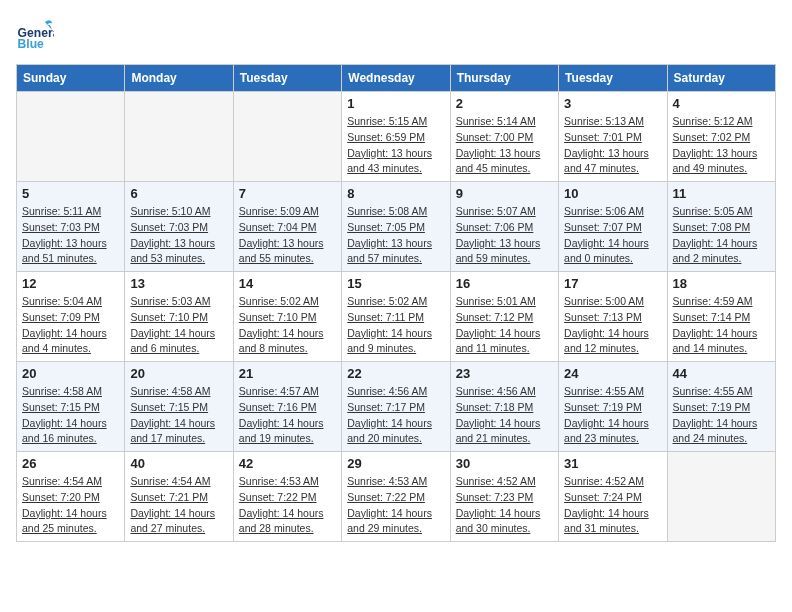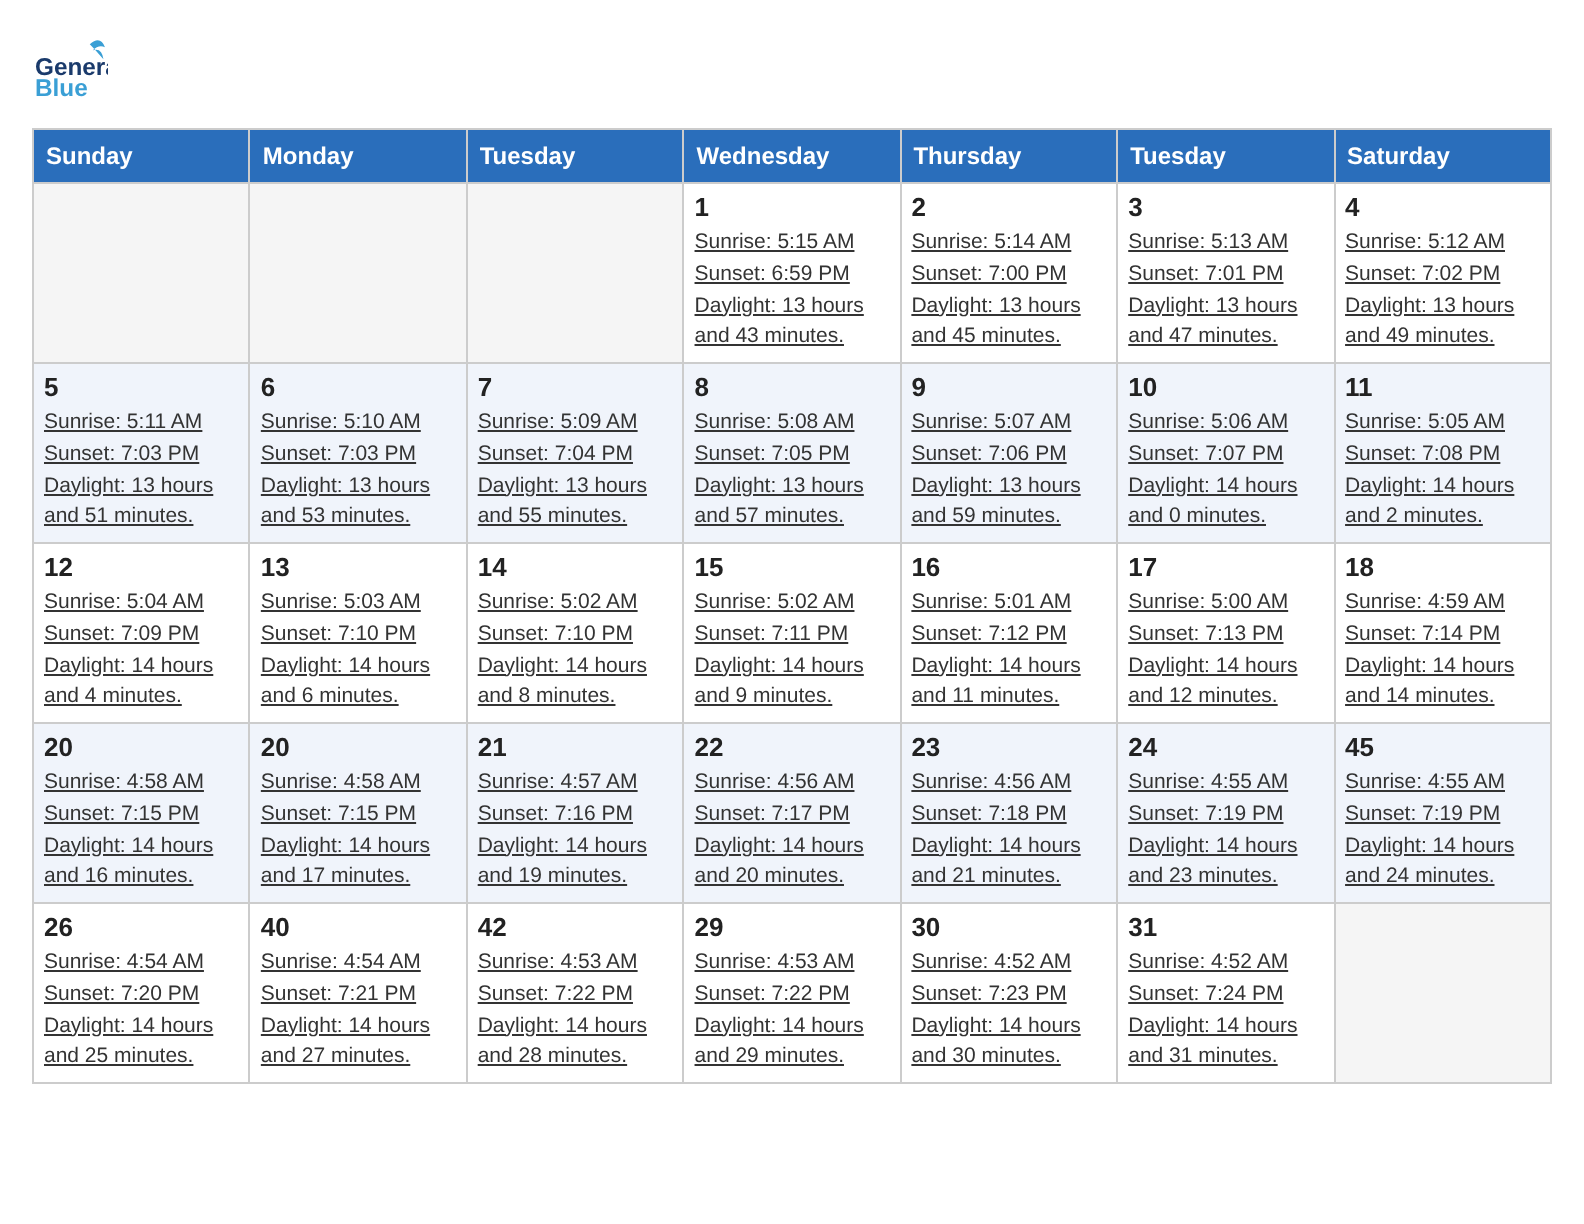--- a/index.html
+++ b/index.html
@@ -209,21 +209,21 @@
         </td>
         <td>
           <span class="day-num">23</span>
           <div class="day-info">Sunrise: 4:56 AM<br>Sunset: 7:18 PM<br>Daylight: 14 hours<br>and 21 minutes.</div>
         </td>
         <td>
           <span class="day-num">24</span>
           <div class="day-info">Sunrise: 4:55 AM<br>Sunset: 7:19 PM<br>Daylight: 14 hours<br>and 23 minutes.</div>
         </td>
         <td>
-          <span class="day-num">45</span>
+          <span class="day-num">44</span>
           <div class="day-info">Sunrise: 4:55 AM<br>Sunset: 7:19 PM<br>Daylight: 14 hours<br>and 24 minutes.</div>
         </td>
       </tr>
       <tr>
         <td>
           <span class="day-num">26</span>
           <div class="day-info">Sunrise: 4:54 AM<br>Sunset: 7:20 PM<br>Daylight: 14 hours<br>and 25 minutes.</div>
         </td>
         <td>
           <span class="day-num">40</span>

